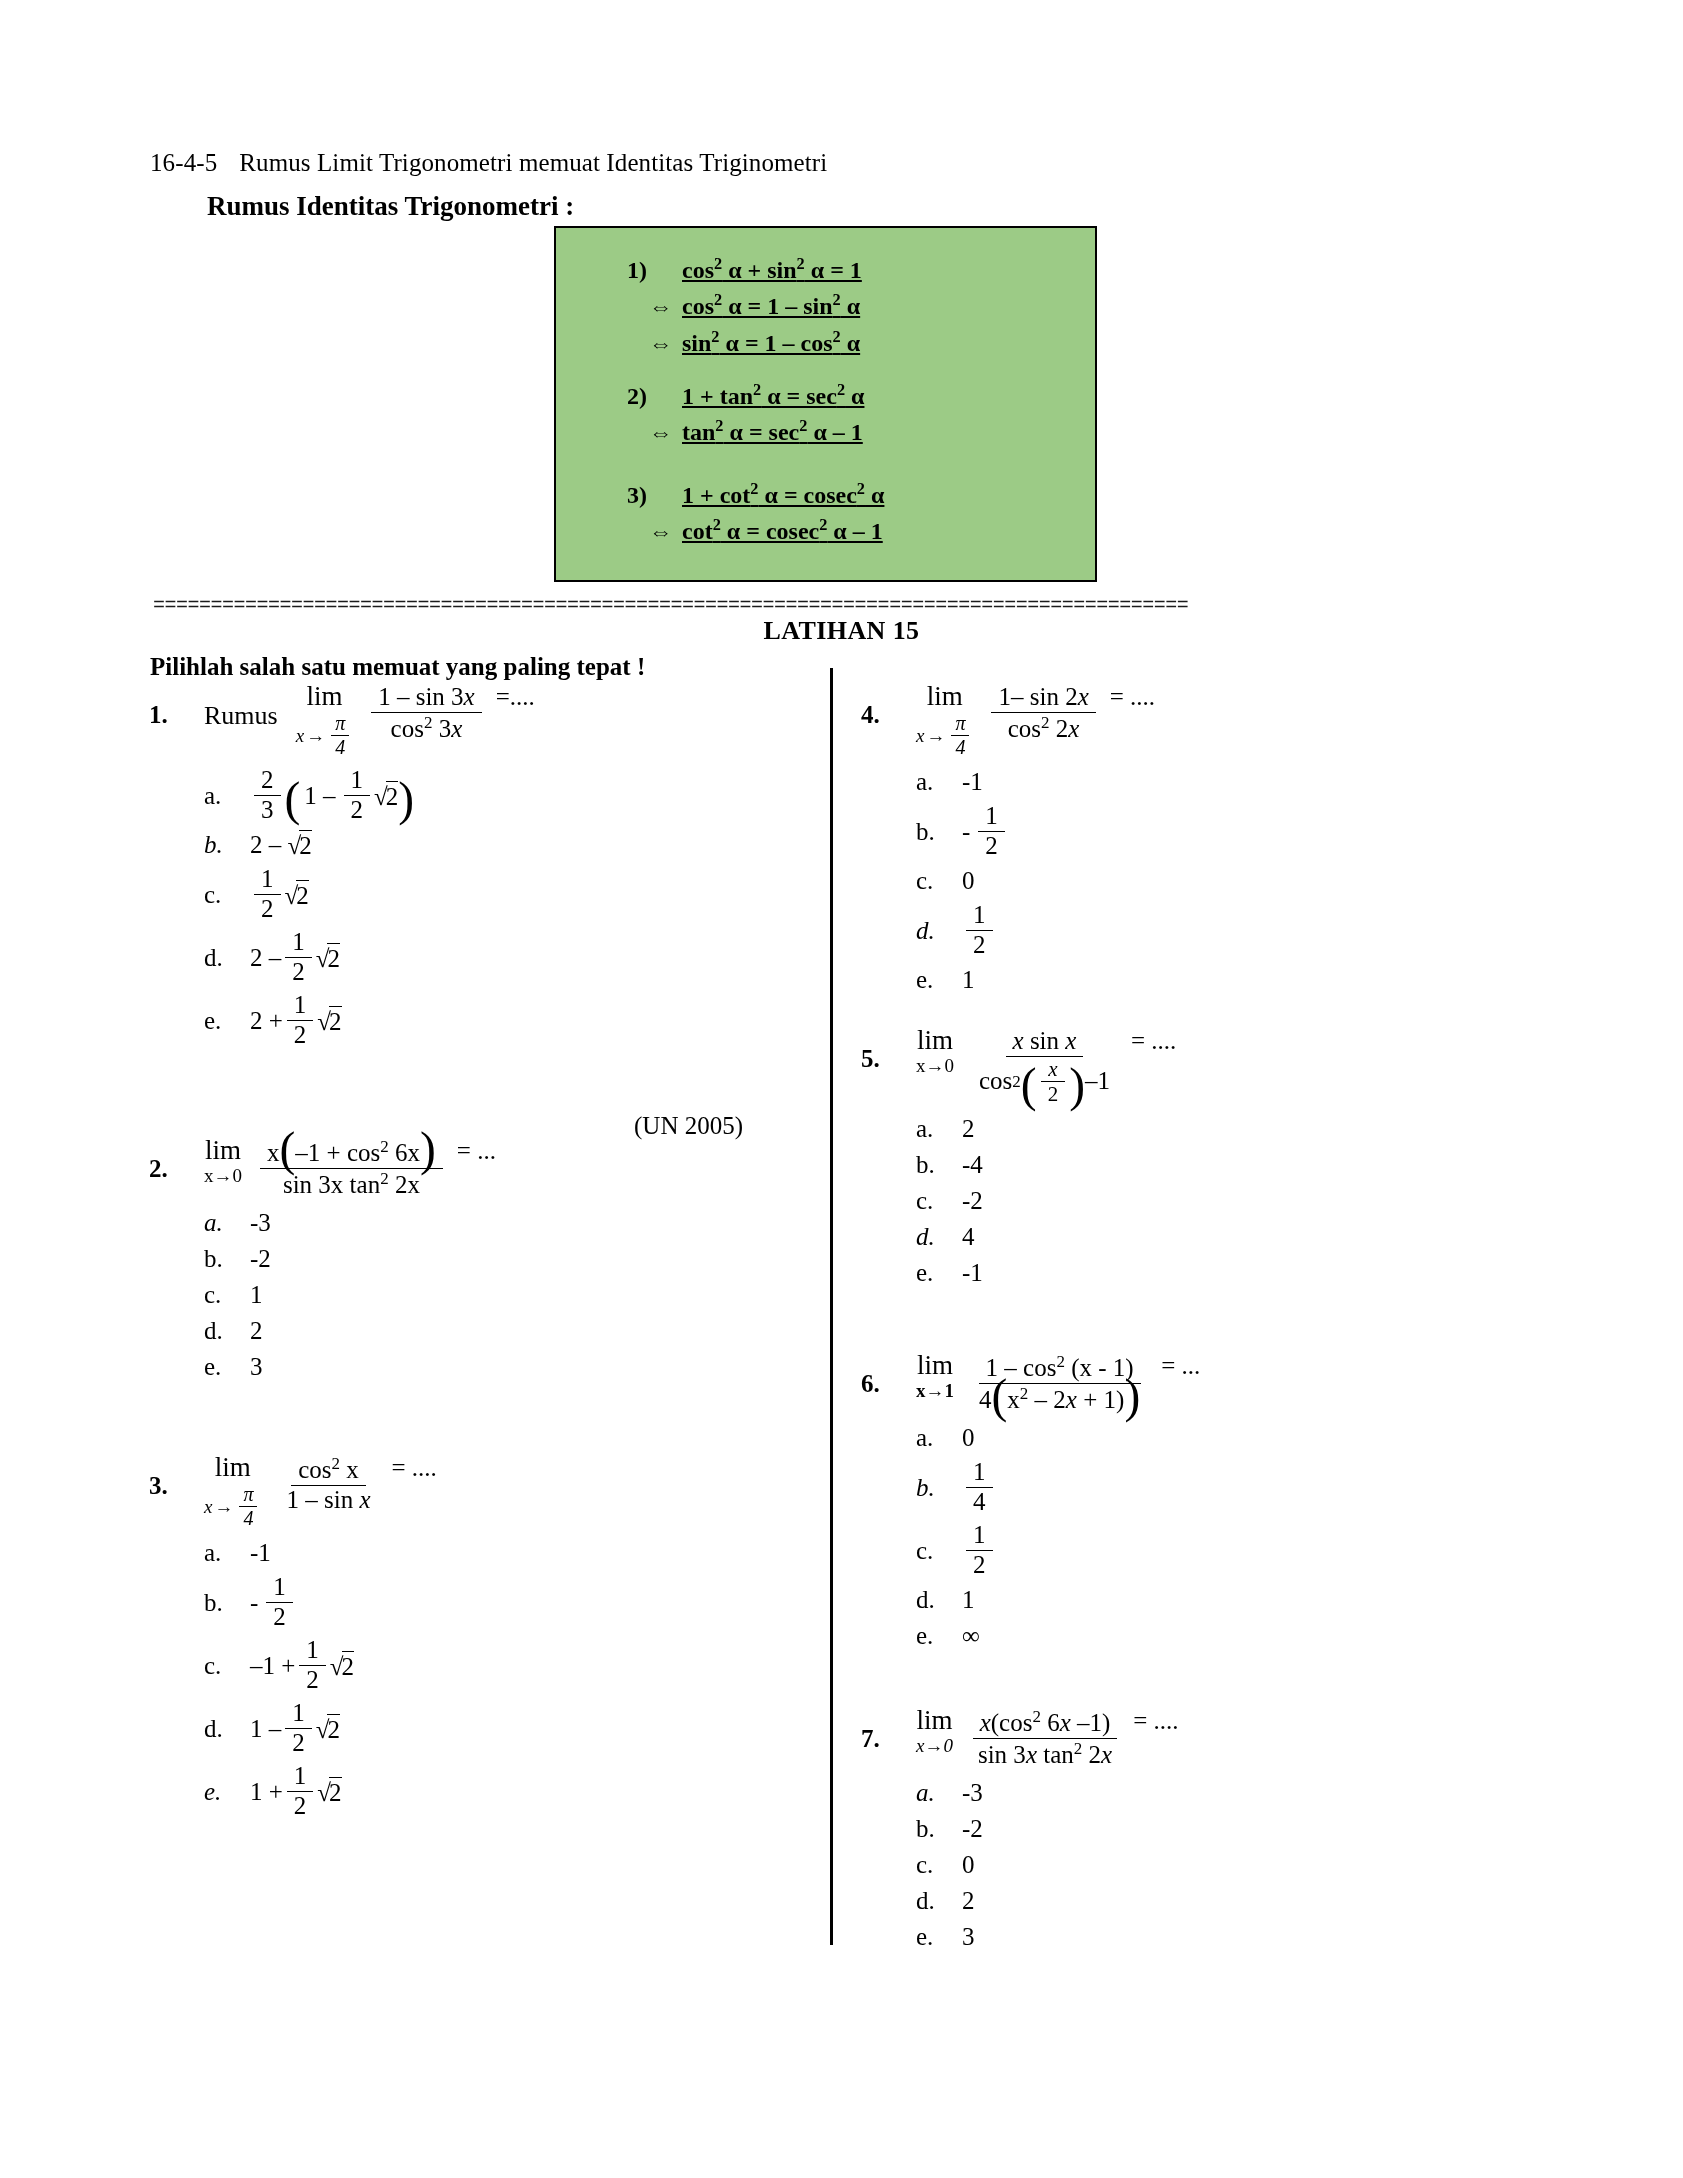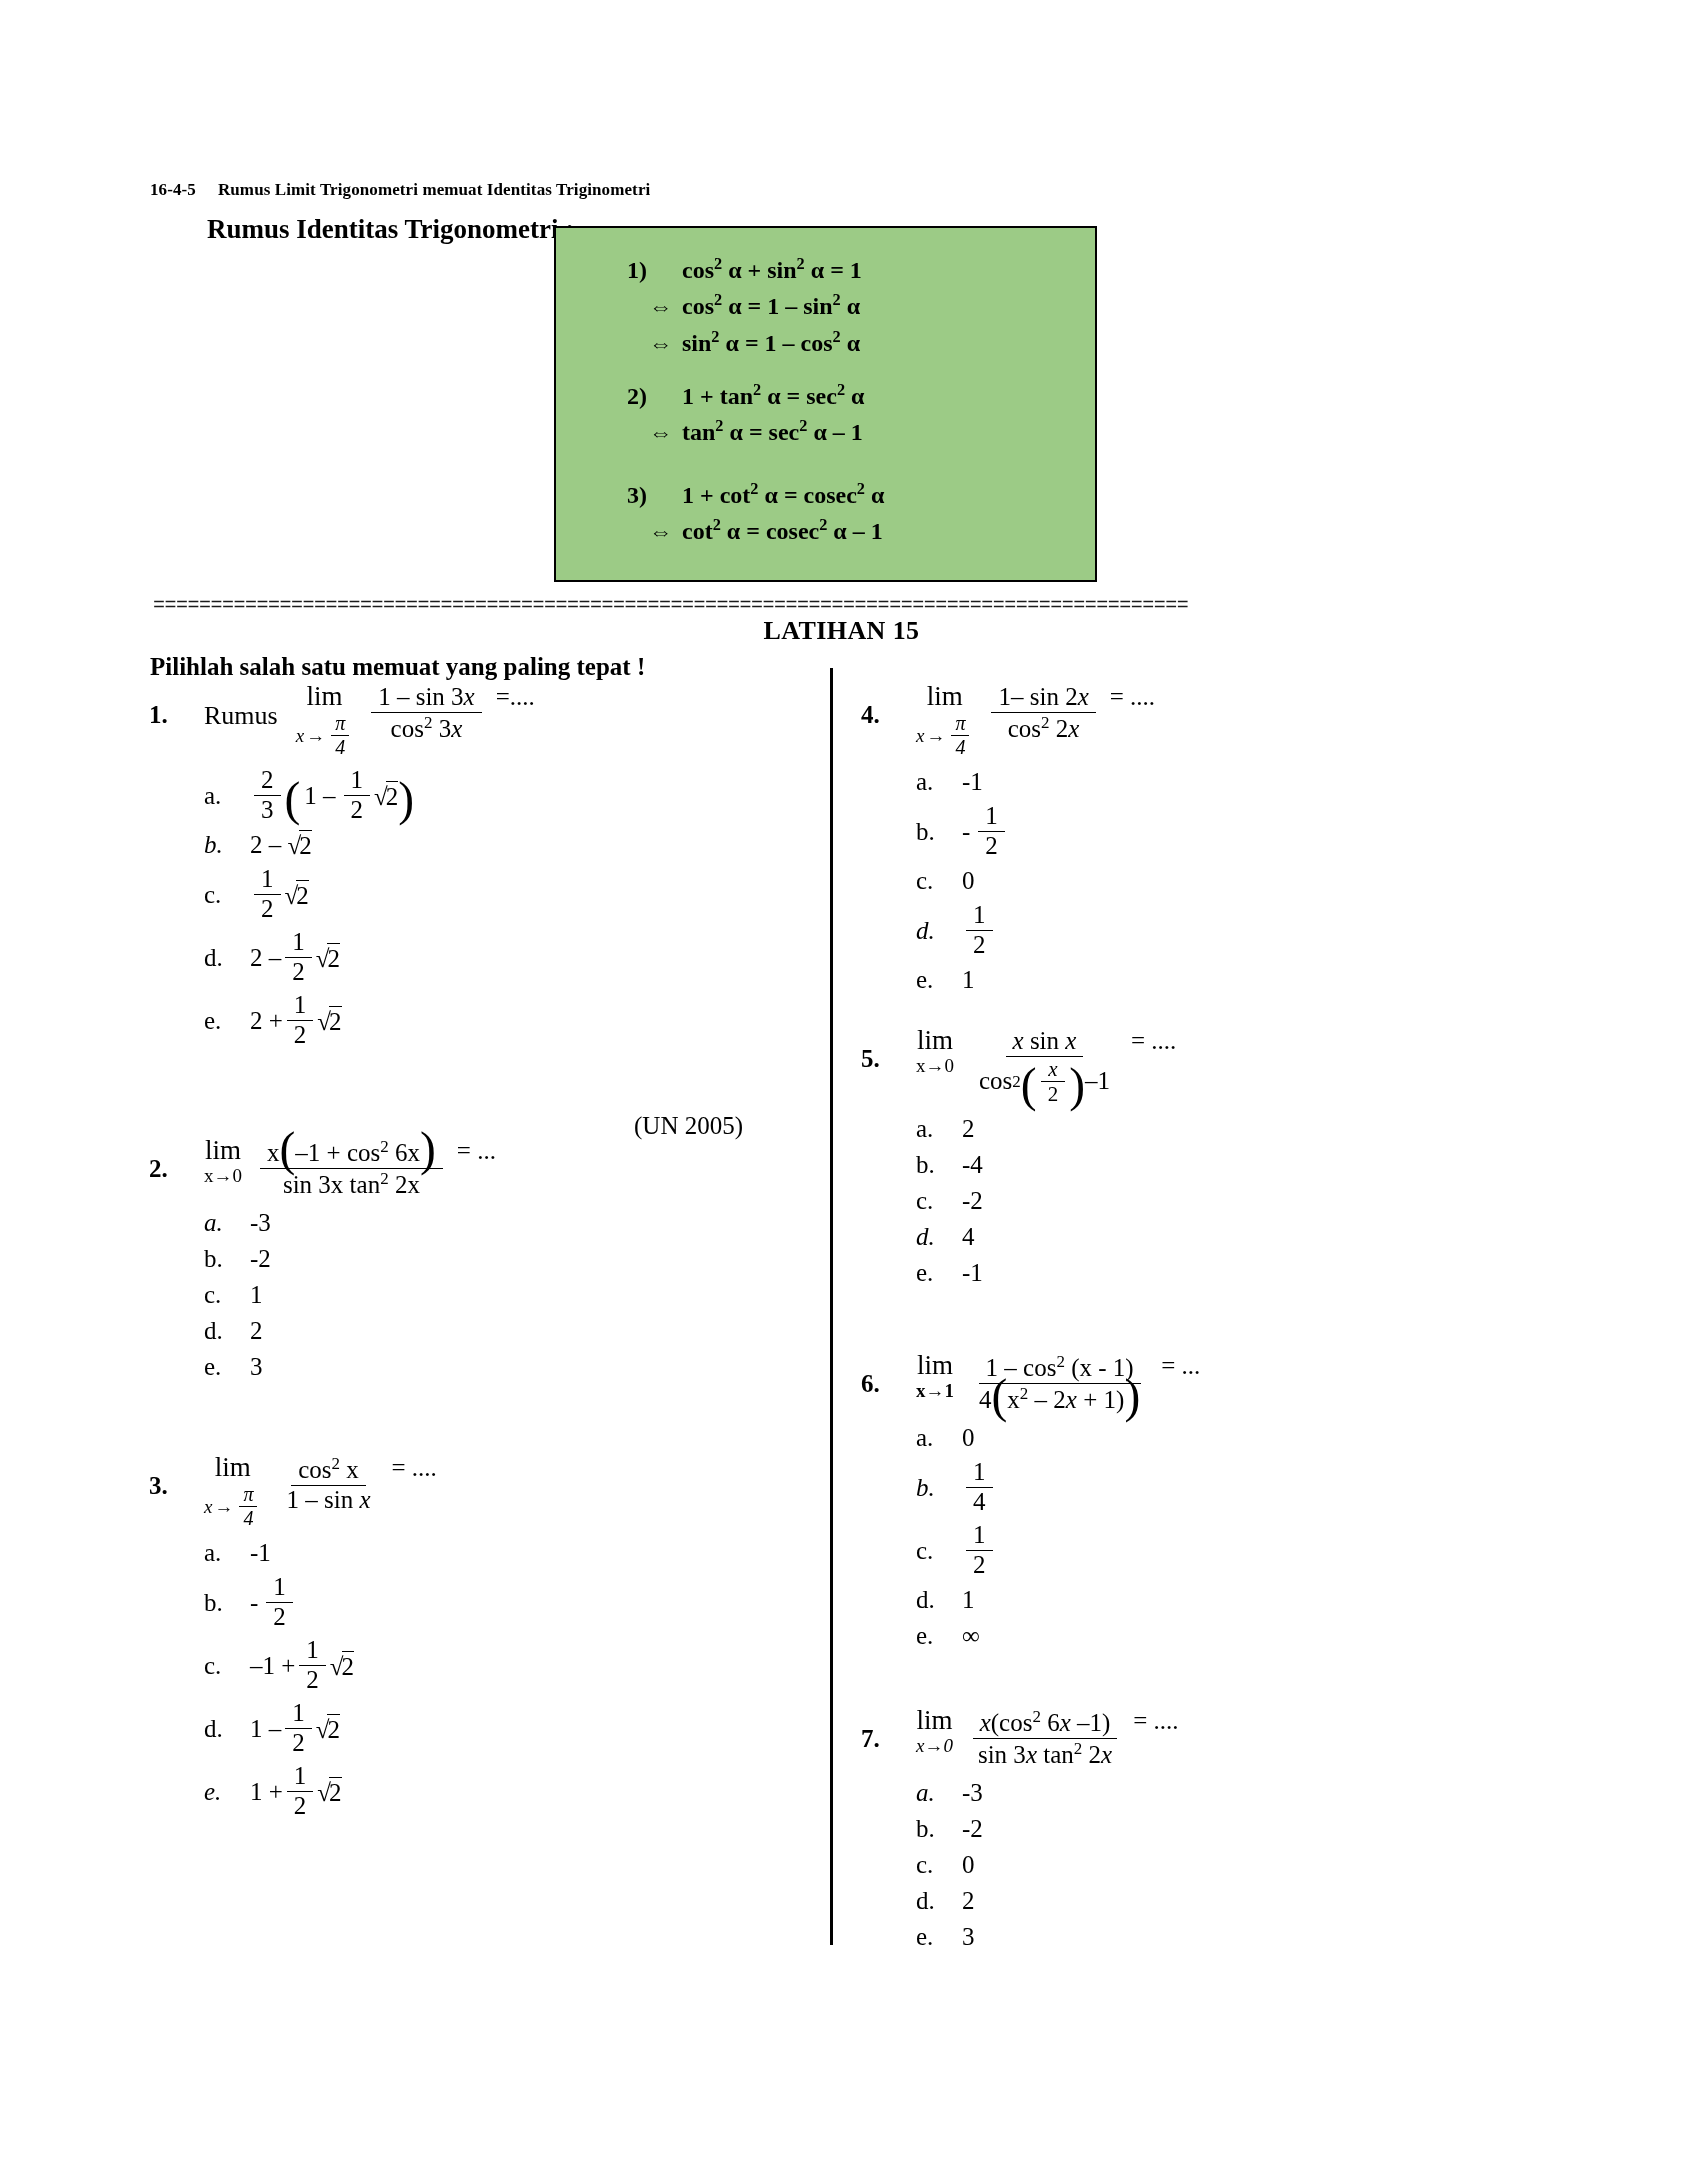--- a/index.html
+++ b/index.html
@@ -22,25 +22,24 @@
   }
 
   
   .header {
     position: absolute;
     left: 150px;
     top: 149px;
     width: 1238px;
   }
   .header-line1 {
-    font-size: 17px;
-    font-weight: bold;
+    font-size: 25px;
+    font-weight: normal;
     letter-spacing: 0.1px;
     white-space: nowrap;
-    margin-top: 31px;
   }
   .header-code { margin-right: 22px; }
   .header-line2 {
     font-size: 27px;
     font-weight: bold;
     margin-top: 14px;
     margin-left: 57px;
     white-space: nowrap;
   }
 
@@ -60,21 +59,21 @@
     font-size: 24px;
     font-weight: bold;
     line-height: 1.5;
   }
   .ig1 { left: 71px; top: 24px; }
   .ig2 { left: 71px; top: 150px; }
   .ig3 { left: 71px; top: 249px; }
   .id-row { display: flex; align-items: baseline; white-space: nowrap; }
   .id-num { width: 55px; flex: none; }
   .id-arrow { width: 55px; flex: none; text-align: left; padding-left: 22px; box-sizing: border-box; font-size: 23px;}
-  .id-eq { white-space: nowrap; }
+  .id-eq { white-space: nowrap; text-decoration: underline; }
   sup.p2 { font-size: 0.68em; vertical-align: super; }
 
   
   .eq-divider {
     position: absolute;
     left: 153px;
     top: 594px;
     width: 1376px;
     font-family: "Liberation Mono", "DejaVu Sans Mono", monospace;
     font-size: 20px;

